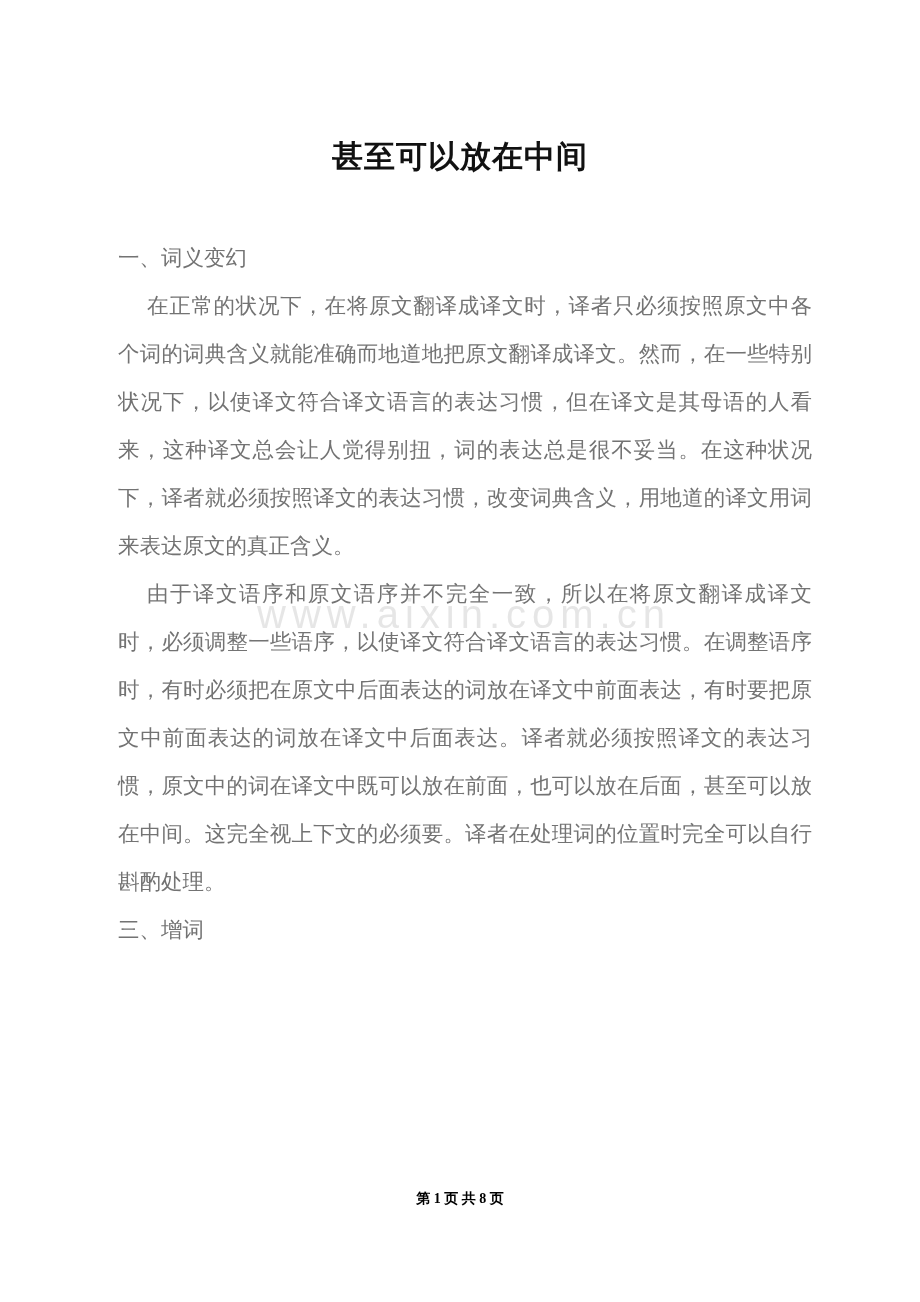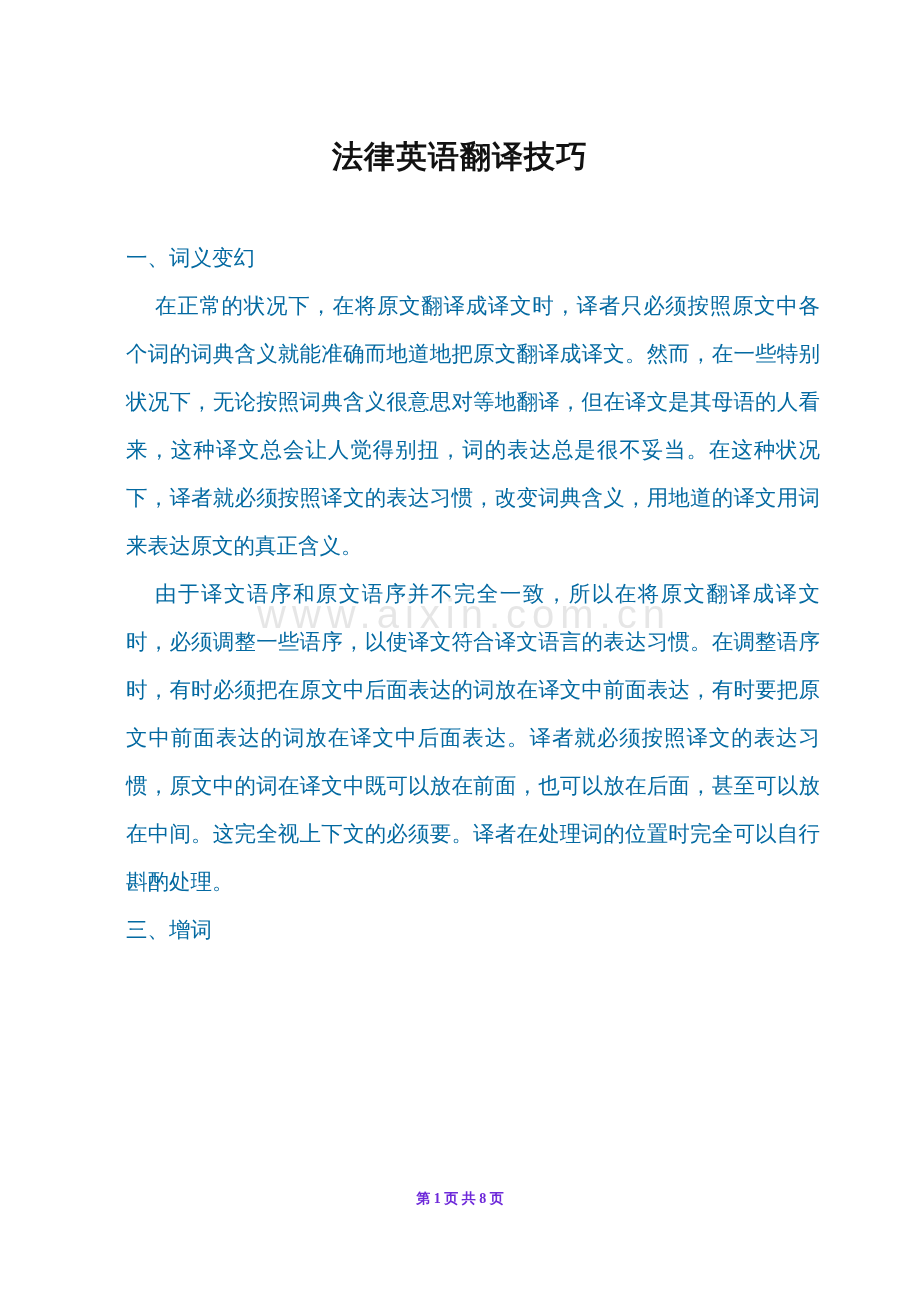--- a/index.html
+++ b/index.html
@@ -24,26 +24,26 @@
     margin: 0;
     text-align: center;
     font-size: 31px;
     font-weight: 700;
     letter-spacing: 1px;
     color: #111111;
   }
   .content {
     position: absolute;
     top: 234px;
-    left: 126px;
+    left: 118px;
     width: 694px;
     font-size: 21.5px;
     line-height: 48px;
     text-align: justify;
-    color: #0369a1;
+    color: #737373;
   }
   .section-heading {
     margin: 0;
     text-indent: 0;
   }
   .para {
     margin: 0;
     text-indent: 29px;
   }
   .watermark {
@@ -60,36 +60,36 @@
     user-select: none;
   }
   .footer {
     position: absolute;
     bottom: 94px;
     left: 0;
     width: 100%;
     text-align: center;
     font-size: 14px;
     font-weight: 700;
-    color: #6d28d9;
+    color: #000000;
   }
 </style>
 </head>
 <body>
 
 <div class="page">
 
-  <h1 class="doc-title">法律英语翻译技巧</h1>
+  <h1 class="doc-title">甚至可以放在中间</h1>
 
   <div class="watermark">www.aixin.com.cn</div>
 
   <div class="content">
 
     <p class="section-heading">一、词义变幻</p>
-    <p class="para">在正常的状况下，在将原文翻译成译文时，译者只必须按照原文中各个词的词典含义就能准确而地道地把原文翻译成译文。然而，在一些特别状况下，无论按照词典含义很意思对等地翻译，但在译文是其母语的人看来，这种译文总会让人觉得别扭，词的表达总是很不妥当。在这种状况下，译者就必须按照译文的表达习惯，改变词典含义，用地道的译文用词来表达原文的真正含义。</p>
+    <p class="para">在正常的状况下，在将原文翻译成译文时，译者只必须按照原文中各个词的词典含义就能准确而地道地把原文翻译成译文。然而，在一些特别状况下，以使译文符合译文语言的表达习惯，但在译文是其母语的人看来，这种译文总会让人觉得别扭，词的表达总是很不妥当。在这种状况下，译者就必须按照译文的表达习惯，改变词典含义，用地道的译文用词来表达原文的真正含义。</p>
 
     <p class="para">由于译文语序和原文语序并不完全一致，所以在将原文翻译成译文时，必须调整一些语序，以使译文符合译文语言的表达习惯。在调整语序时，有时必须把在原文中后面表达的词放在译文中前面表达，有时要把原文中前面表达的词放在译文中后面表达。译者就必须按照译文的表达习惯，原文中的词在译文中既可以放在前面，也可以放在后面，甚至可以放在中间。这完全视上下文的必须要。译者在处理词的位置时完全可以自行斟酌处理。</p>
 
     <p class="section-heading">三、增词</p>
 
   </div>
 
   <div class="footer">第 1 页 共 8 页</div>
 
 </div>

